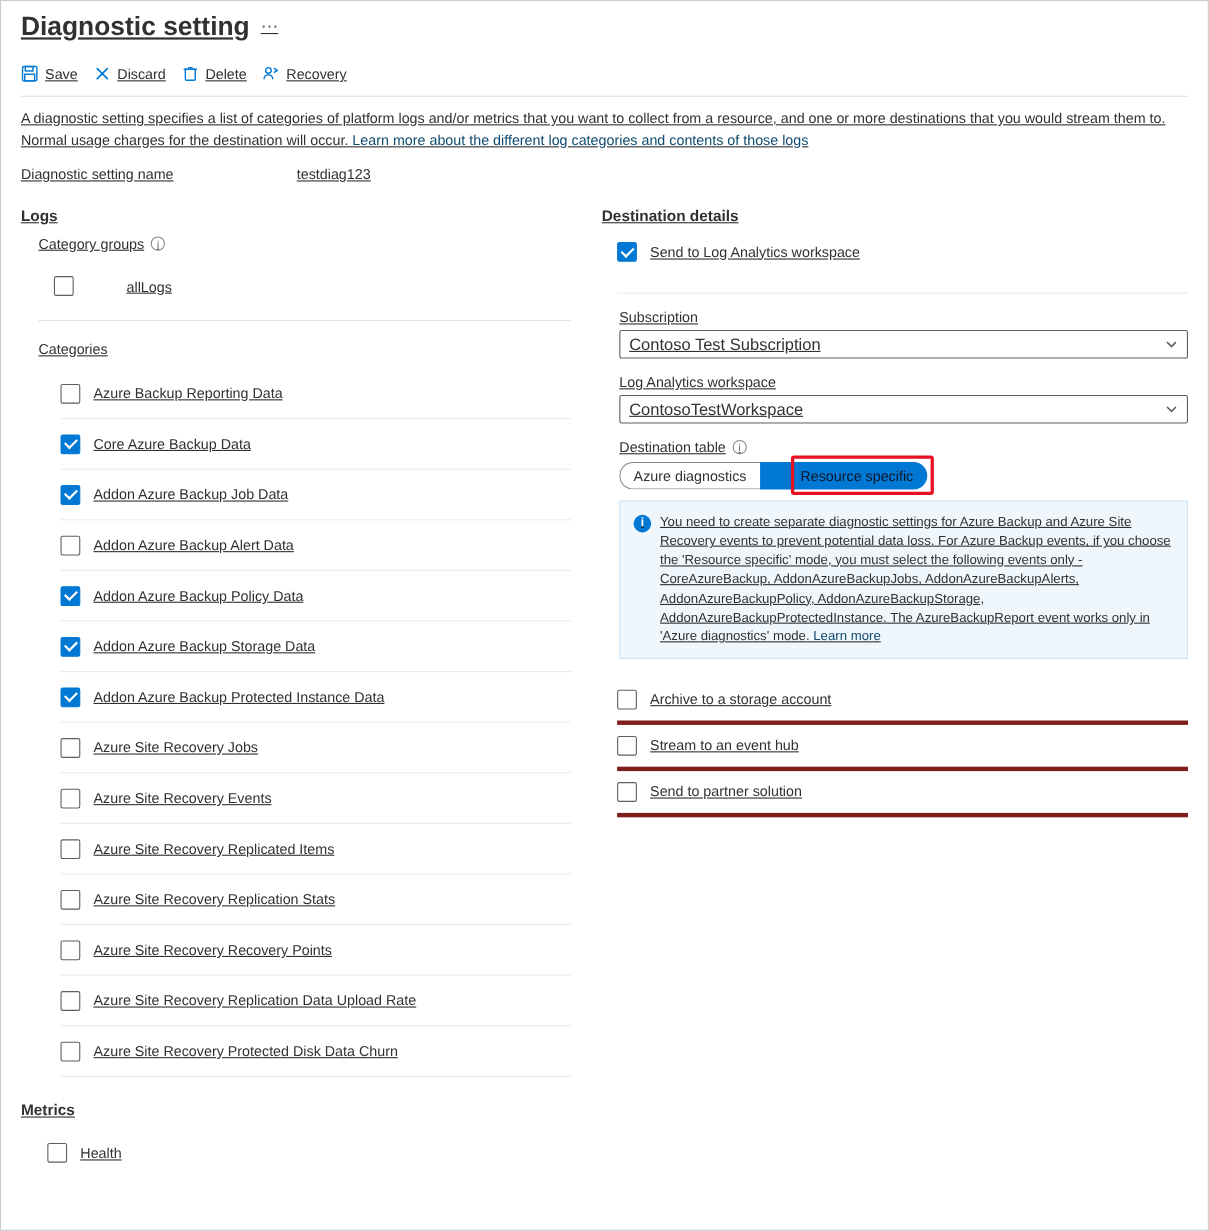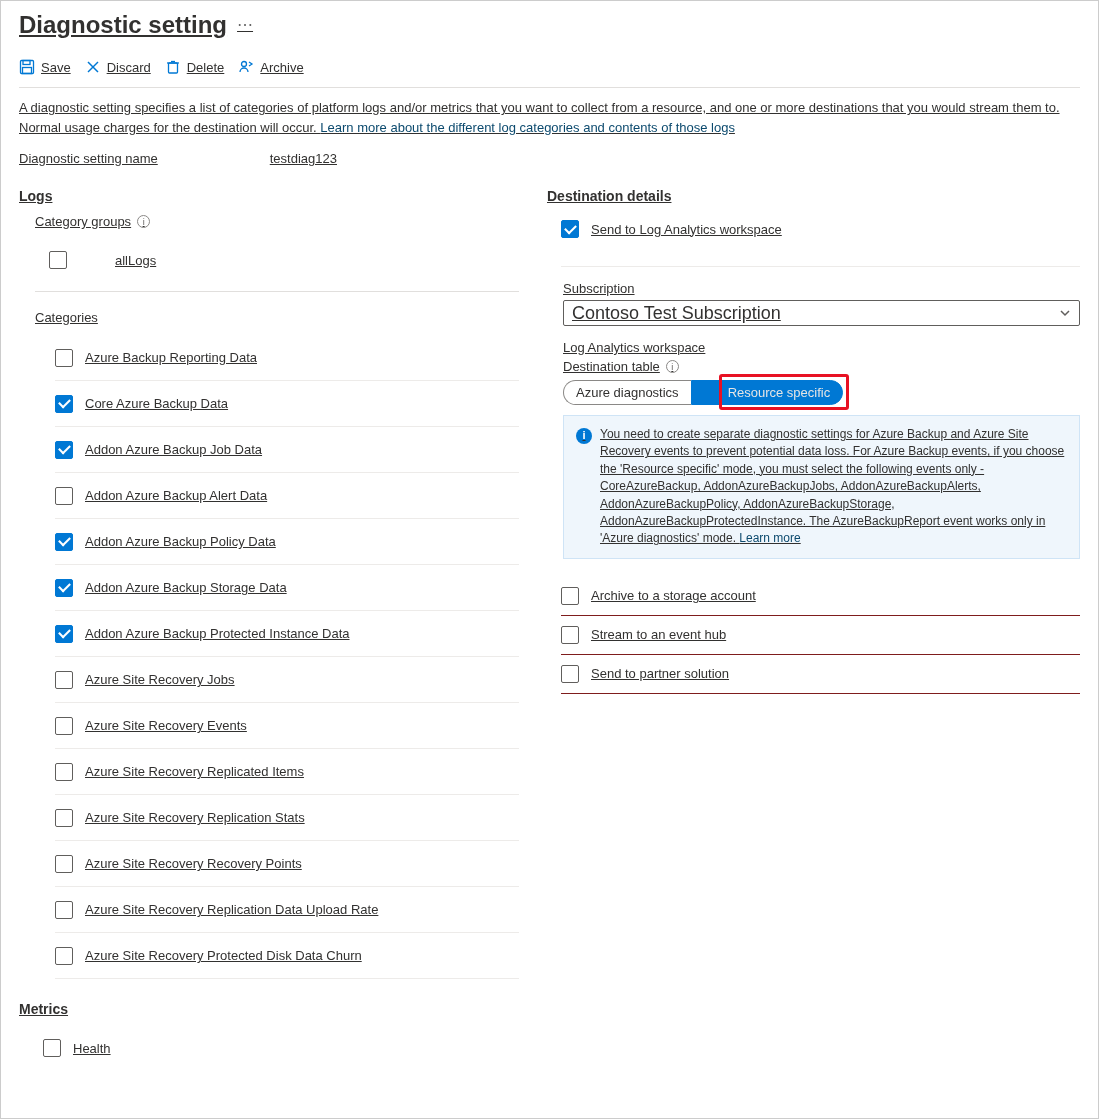--- a/index.html
+++ b/index.html
@@ -126,21 +126,21 @@
   .dest-check-row {
     display:flex; align-items:center; gap:12px;
     padding:6px 0 28px 0;
     border-bottom: 1px solid #edebe9;
   }
   .dest-body { padding: 14px 0 0 2px; }
   .field-label { font-size:13px; margin-bottom:4px; }
   .select {
     display:flex; align-items:center; justify-content:space-between;
     border:1px solid #605e5c; border-radius:2px;
-    padding:0 8px; font-size:18px;
+    padding:0 8px; font-size:15px;
     height:26px; cursor:pointer; margin-bottom:14px;
     background:#fff;
   }
   .dest-table-label {
     display:flex; align-items:center; gap:6px;
     font-size:13px; margin:2px 0 6px 0;
   }
   .seg-wrap { display:inline-flex; position:relative; }
   .highlight-box {
     position:absolute; top:-6px; right:-6px;
@@ -149,39 +149,39 @@
     pointer-events:none;
   }
   .seg {
     border:1px solid #8a8886;
     padding:4px 12px; font-size:13px;
     cursor:pointer; background:#fff;
     display:inline-flex; align-items:center;
   }
   .seg.left { border-radius: 14px 0 0 14px; border-right:none; }
   .seg.right { border-radius: 0 14px 14px 0; }
-  .seg.active { background:#0078d4; color:#e5e5e5; border-color:#0078d4;padding-left:36px; }
+  .seg.active { background:#0078d4; color:#0f172a; border-color:#0078d4;padding-left:36px; }
   .info-box {
     display:flex; gap:8px;
     background:#eff6fc;
     border:1px solid #cfe4f6;
     padding:10px 12px; margin:10px 0 18px 0;
     font-size:12px; line-height:1.45;
   }
   .info-icon {
     width:16px; height:16px; border-radius:50%;
     background:#0078d4; color:#fff;
     display:inline-flex; align-items:center; justify-content:center;
     font-weight:700; font-size:11px; flex-shrink:0;
     margin-top:2px;
   }
   .plain-dest-row {
     display:flex; align-items:center; gap:12px;
     padding:10px 0;
-    border-bottom:1px solid #7f1d1d;
+    border-bottom:4px solid #7f1d1d;
   }
   .info-circle {
     width:13px; height:13px; border:1px solid #8a8886;
     border-radius:50%; display:inline-flex;
     align-items:center; justify-content:center;
     font-size:9px; color:#605e5c;
   }
 </style>
 </head>
 <body>
@@ -216,21 +216,21 @@
           <line x1="6" y1="2.5" x2="10" y2="2.5"></line>
         </svg>
       <span>Delete</span>
     </span>
     <span class="toolbar-btn">
       <svg viewBox="0 0 16 16" fill="none" stroke="#0078d4" stroke-width="1.3">
           <circle cx="6" cy="5" r="2.5"></circle>
           <path d="M2 13c0-2.2 1.8-4 4-4s4 1.8 4 4"></path>
           <path d="M11 3l3 2-3 2"></path>
         </svg>
-      <span>Archive</span>
+      <span>Recovery</span>
     </span>
   </div>
 
   <div class="intro">
     <span>A diagnostic setting specifies a list of categories of platform logs and/or metrics that you want to collect from a resource, and one or more destinations that you would stream them to. Normal usage charges for the destination will occur. </span><span class="link">Learn more about the different log categories and contents of those logs</span>
   </div>
 
   <div class="setting-name-row">
     <span>Diagnostic setting name</span>
     <span>testdiag123</span>
@@ -334,20 +334,26 @@
         <div class="dest-body">
           <div class="field-label">Subscription</div>
           <div class="select">
             <span>Contoso Test Subscription</span>
             <svg width="12" height="12" viewBox="0 0 12 12">
                 <path d="M2 4l4 4 4-4" fill="none" stroke="#605e5c" stroke-width="1.5"></path>
               </svg>
           </div>
 
           <div class="field-label">Log Analytics workspace</div>
+          <div class="select">
+            <span>ContosoTestWorkspace</span>
+            <svg width="12" height="12" viewBox="0 0 12 12">
+                <path d="M2 4l4 4 4-4" fill="none" stroke="#605e5c" stroke-width="1.5"></path>
+              </svg>
+          </div>
 
           <div class="dest-table-label">
             <span>Destination table</span>
             <span class="info-circle">i</span>
           </div>
           <div class="seg-wrap">
             <span class="seg left">Azure diagnostics</span>
             <span class="seg right active">Resource specific</span>
             <div class="highlight-box"></div>
           </div>

